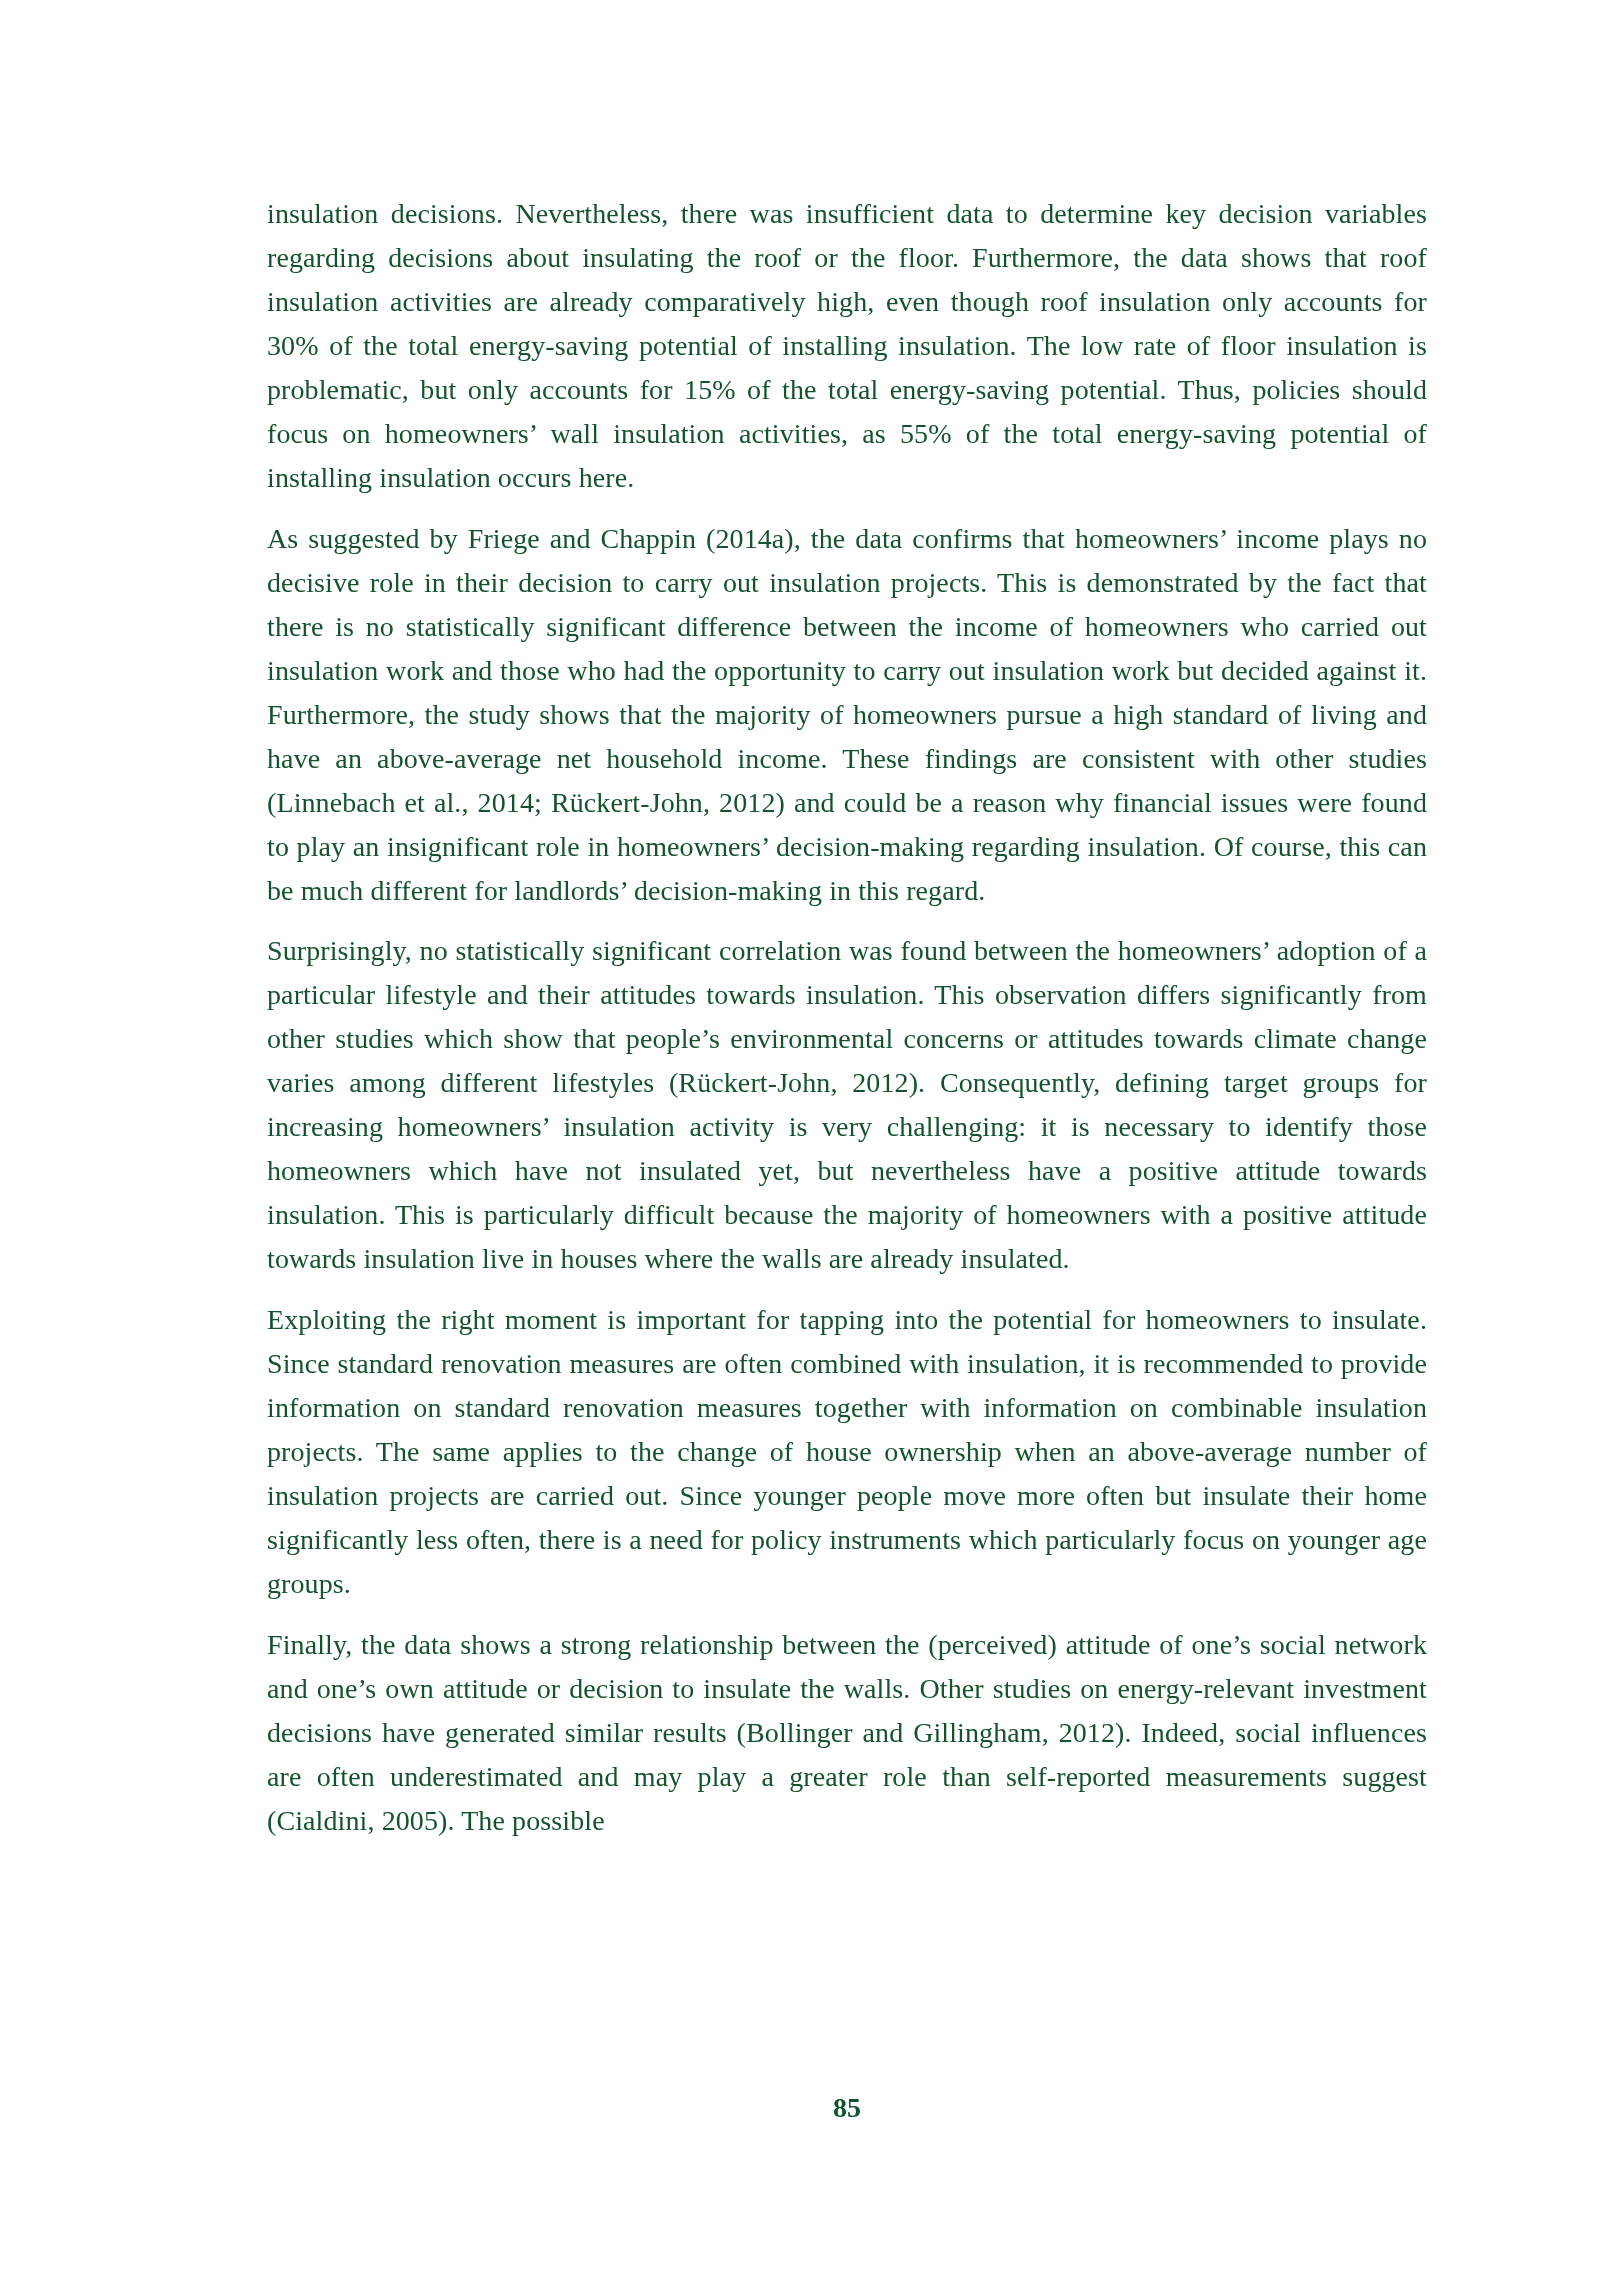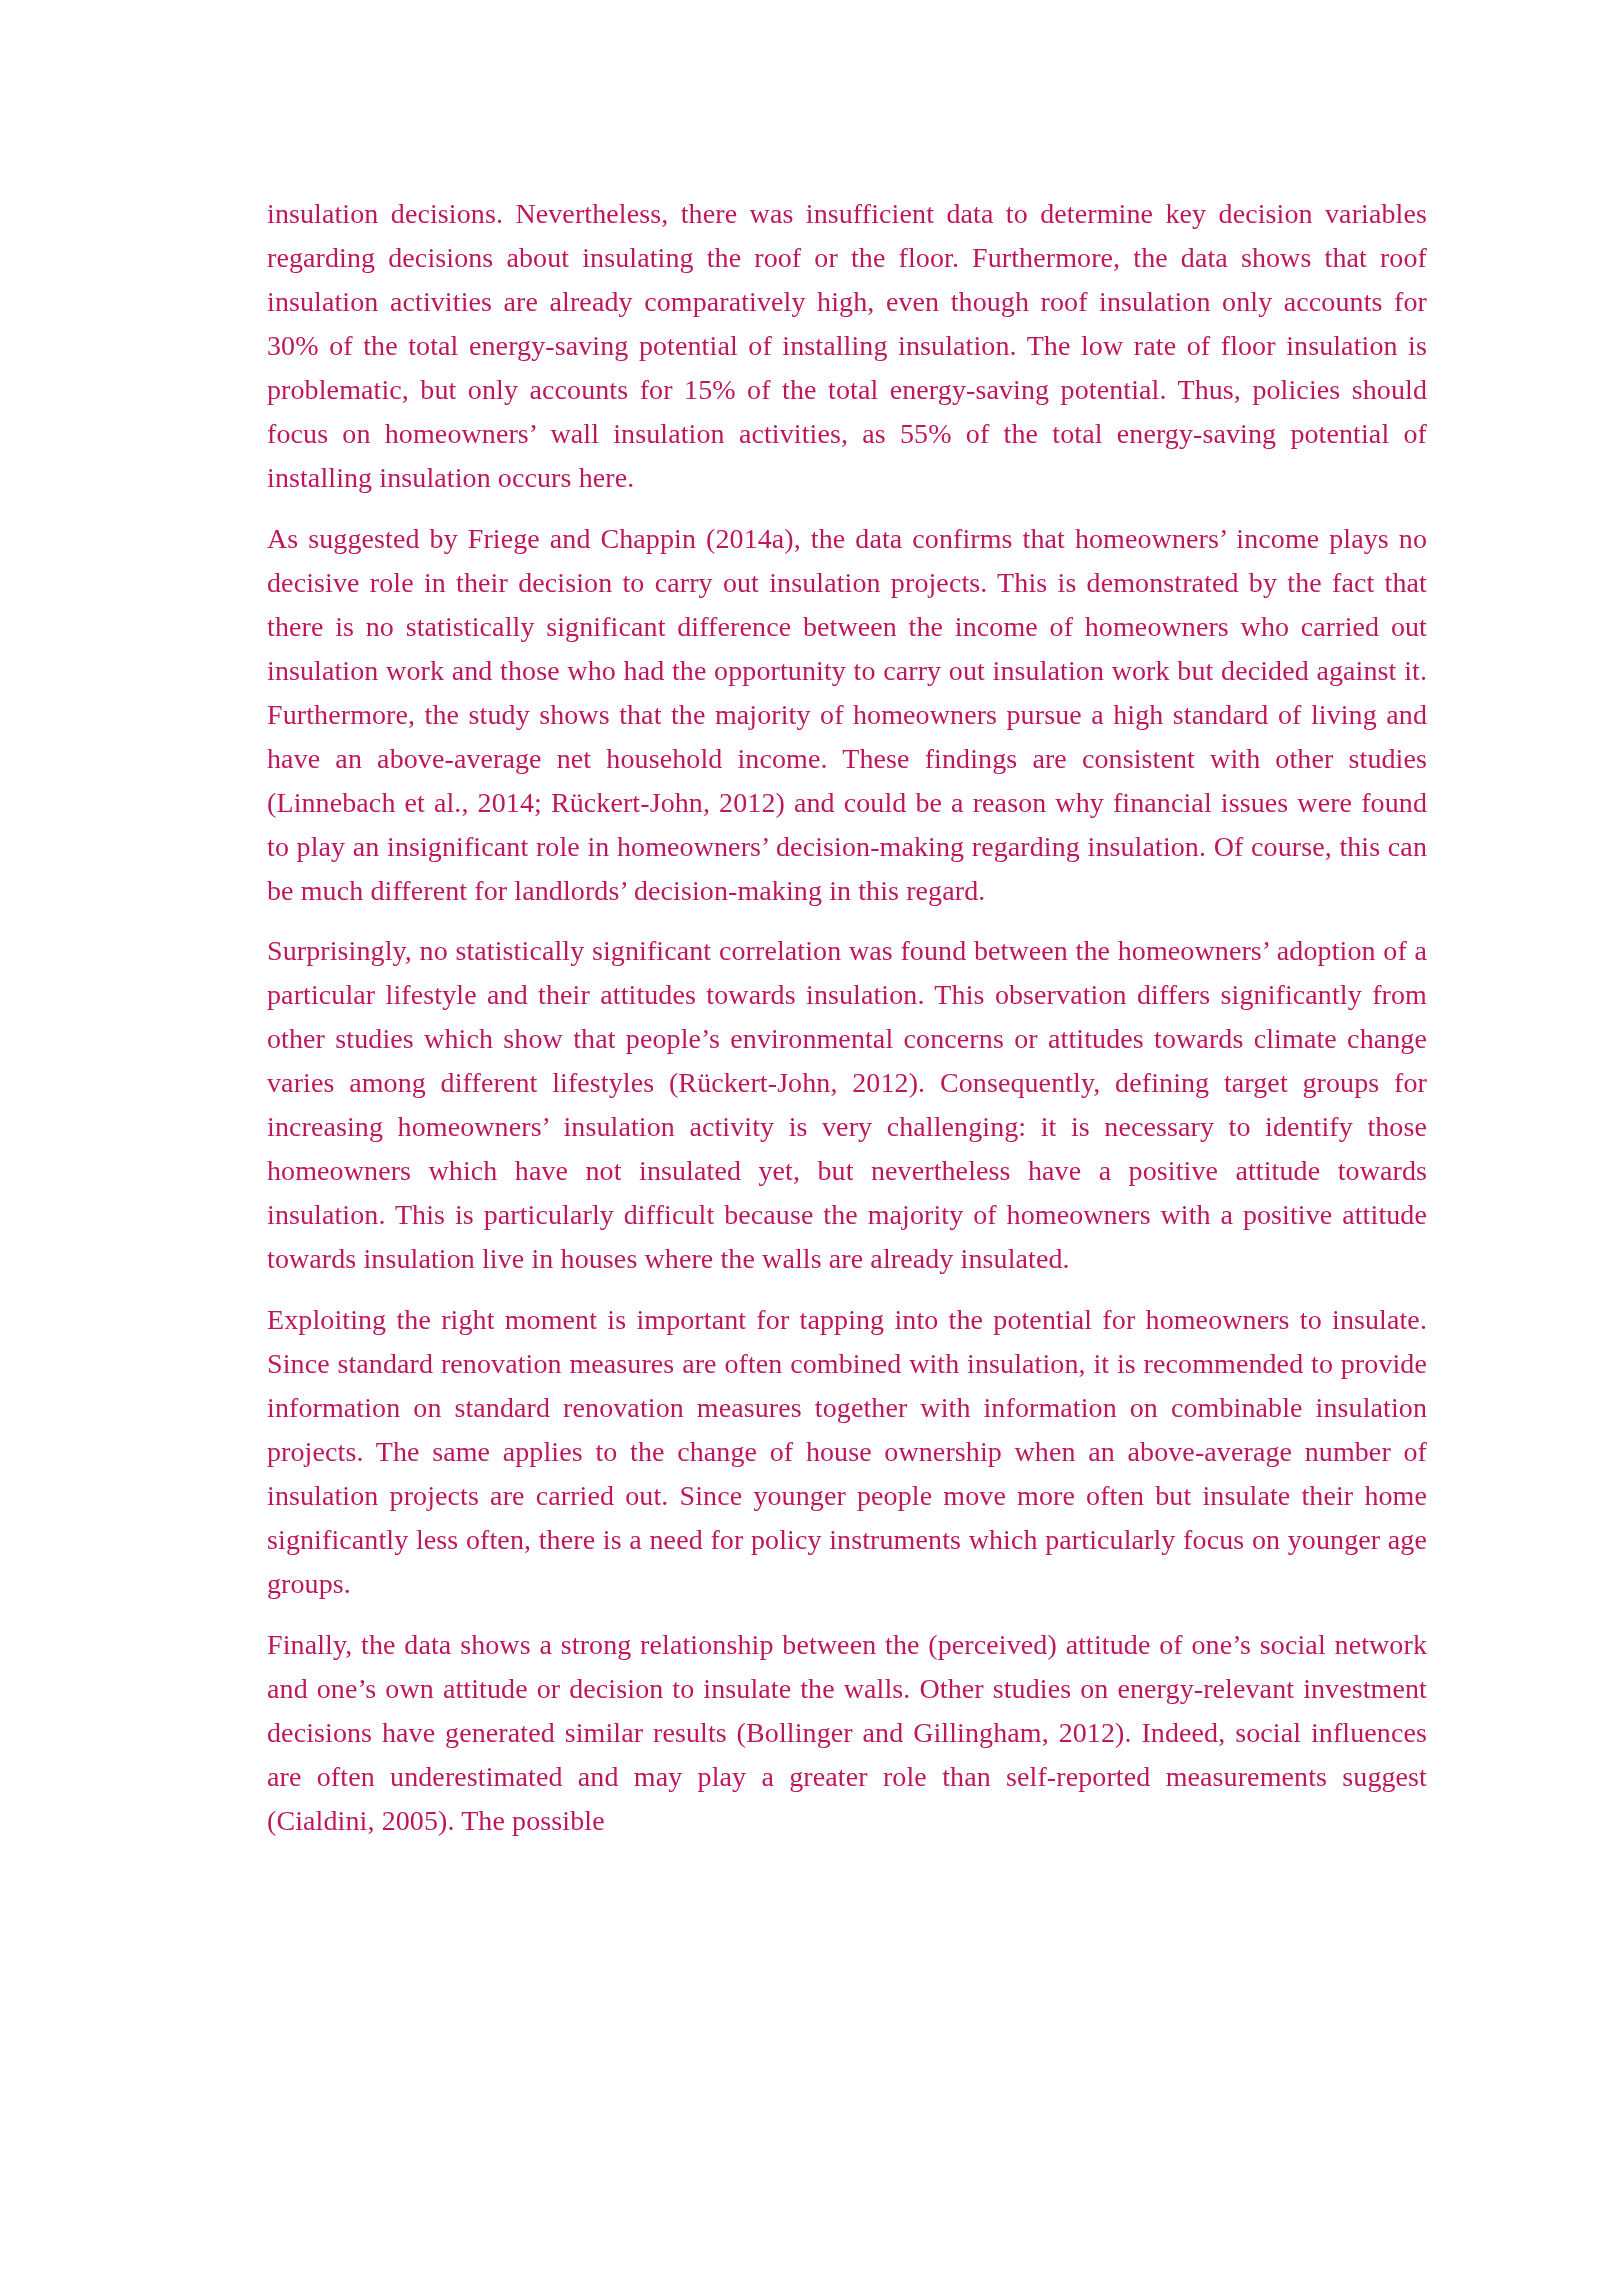--- a/index.html
+++ b/index.html
@@ -7,21 +7,21 @@
       padding: 0;
       background: #ffffff;
     }
     .page {
       position: relative;
       width: 1620px;
       height: 2293px;
       background: #ffffff;
       overflow: hidden;
       font-family: "Liberation Serif", "DejaVu Serif", serif;
-      color: #be185d;
+      color: #14532d;
     }
     .text-block {
       position: absolute;
       left: 267px;
       top: 192px;
       width: 1160px;
     }
     .text-block p {
       margin: 0 0 16.7px 0;
       font-size: 28px;
@@ -45,14 +45,15 @@
 <body>
 
 <div class="page">
   <div class="text-block">
     <p>insulation decisions. Nevertheless, there was insufficient data to determine key decision variables regarding decisions about insulating the roof or the floor. Furthermore, the data shows that roof insulation activities are already comparatively high, even though roof insulation only accounts for 30% of the total energy-saving potential of installing insulation. The low rate of floor insulation is problematic, but only accounts for 15% of the total energy-saving potential. Thus, policies should focus on homeowners’ wall insulation activities, as 55% of the total energy-saving potential of installing insulation occurs here.</p>
     <p>As suggested by Friege and Chappin (2014a), the data confirms that homeowners’ income plays no decisive role in their decision to carry out insulation projects. This is demonstrated by the fact that there is no statistically significant difference between the income of homeowners who carried out insulation work and those who had the opportunity to carry out insulation work but decided against it. Furthermore, the study shows that the majority of homeowners pursue a high standard of living and have an above-average net household income. These findings are consistent with other studies (Linnebach et al., 2014; Rückert-John, 2012) and could be a reason why financial issues were found to play an insignificant role in homeowners’ decision-making regarding insulation. Of course, this can be much different for landlords’ decision-making in this regard.</p>
     <p>Surprisingly, no statistically significant correlation was found between the homeowners’ adoption of a particular lifestyle and their attitudes towards insulation. This observation differs significantly from other studies which show that people’s environmental concerns or attitudes towards climate change varies among different lifestyles (Rückert-John, 2012). Consequently, defining target groups for increasing homeowners’ insulation activity is very challenging: it is necessary to identify those homeowners which have not insulated yet, but nevertheless have a positive attitude towards insulation. This is particularly difficult because the majority of homeowners with a positive attitude towards insulation live in houses where the walls are already insulated.</p>
     <p>Exploiting the right moment is important for tapping into the potential for homeowners to insulate. Since standard renovation measures are often combined with insulation, it is recommended to provide information on standard renovation measures together with information on combinable insulation projects. The same applies to the change of house ownership when an above-average number of insulation projects are carried out. Since younger people move more often but insulate their home significantly less often, there is a need for policy instruments which particularly focus on younger age groups.</p>
     <p>Finally, the data shows a strong relationship between the (perceived) attitude of one’s social network and one’s own attitude or decision to insulate the walls. Other studies on energy-relevant investment decisions have generated similar results (Bollinger and Gillingham, 2012). Indeed, social influences are often underestimated and may play a greater role than self-reported measurements suggest (Cialdini, 2005). The possible</p>
   </div>
+  <div class="page-number">85</div>
 </div>
 
 
 </body></html>

